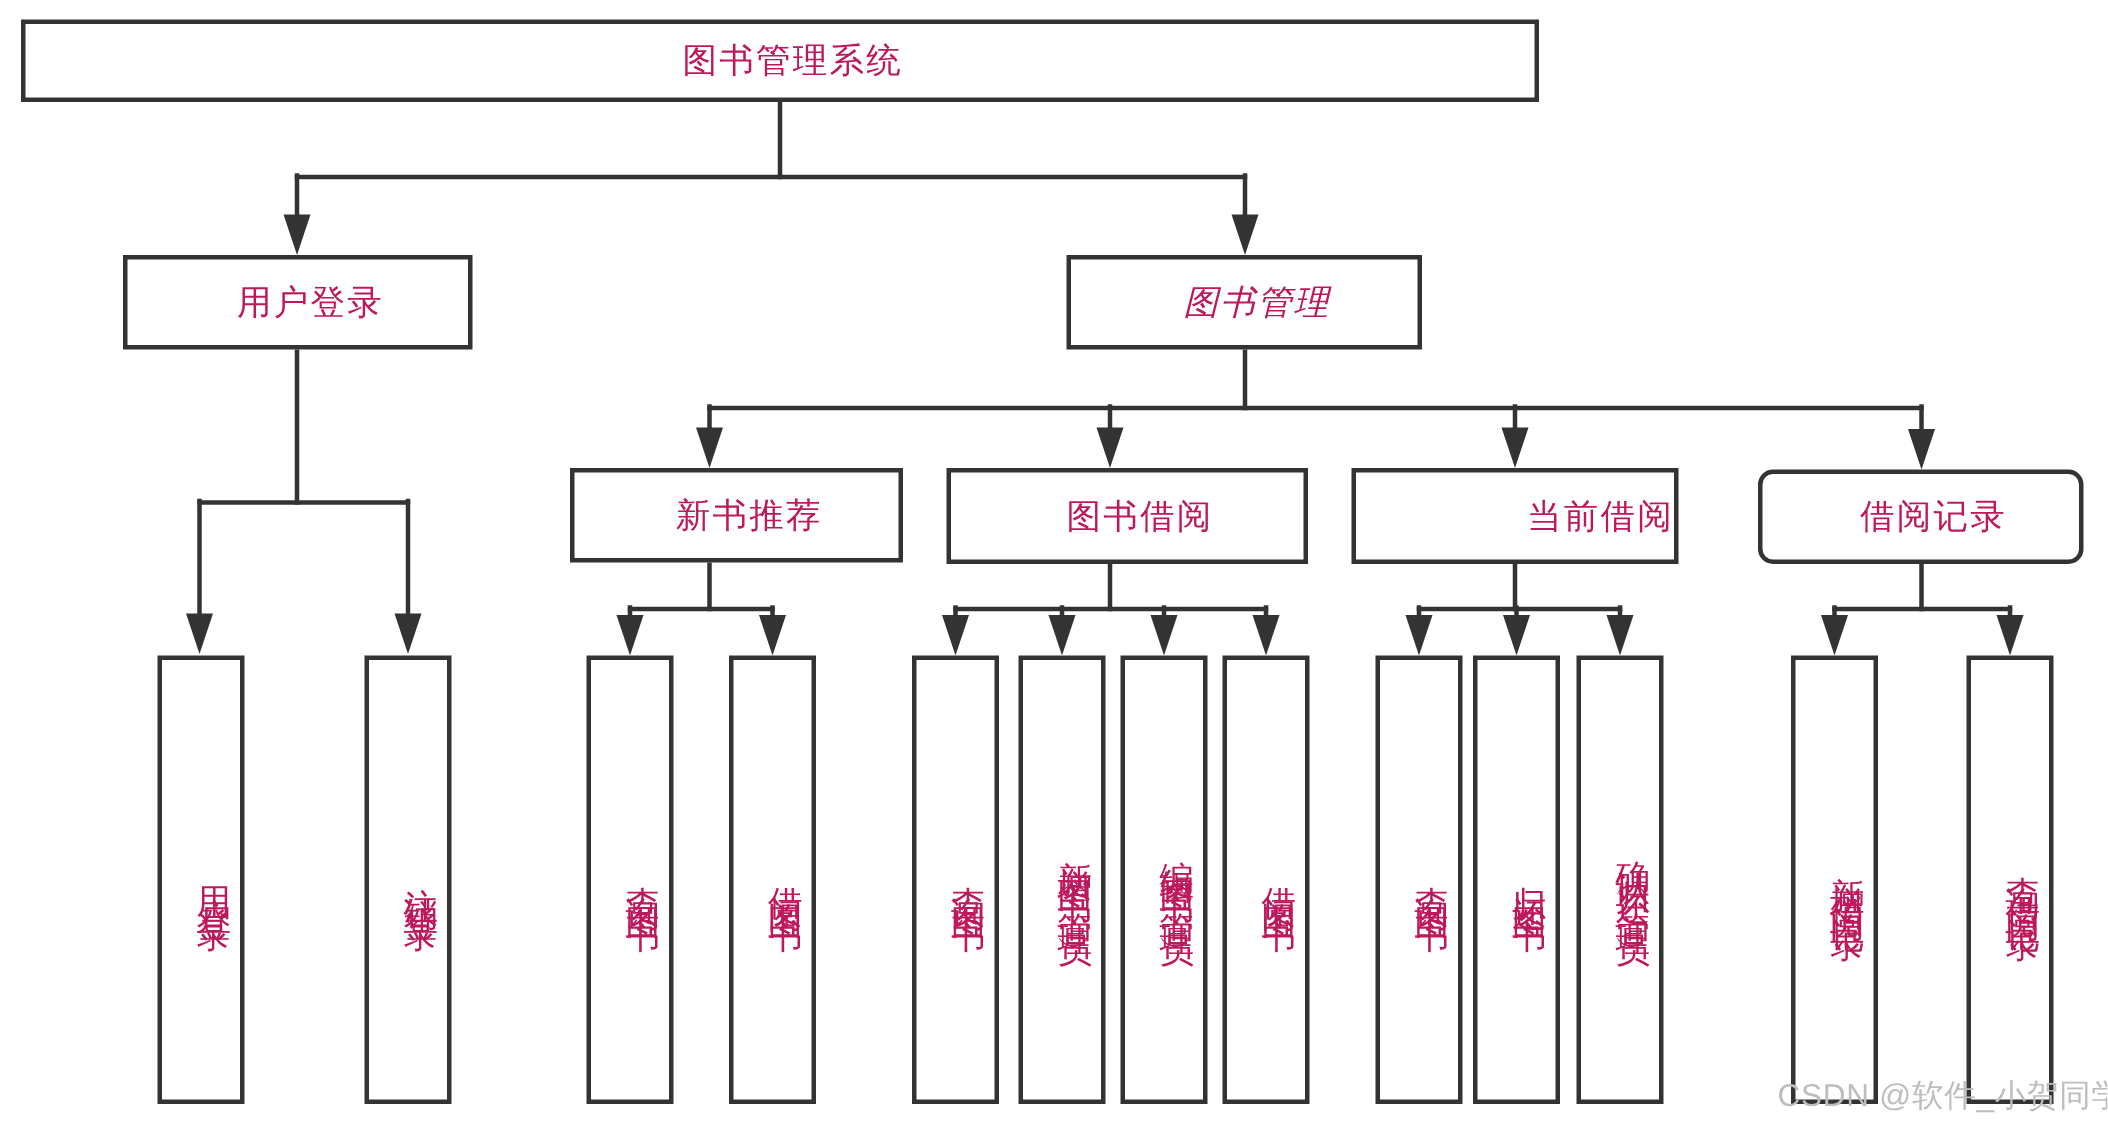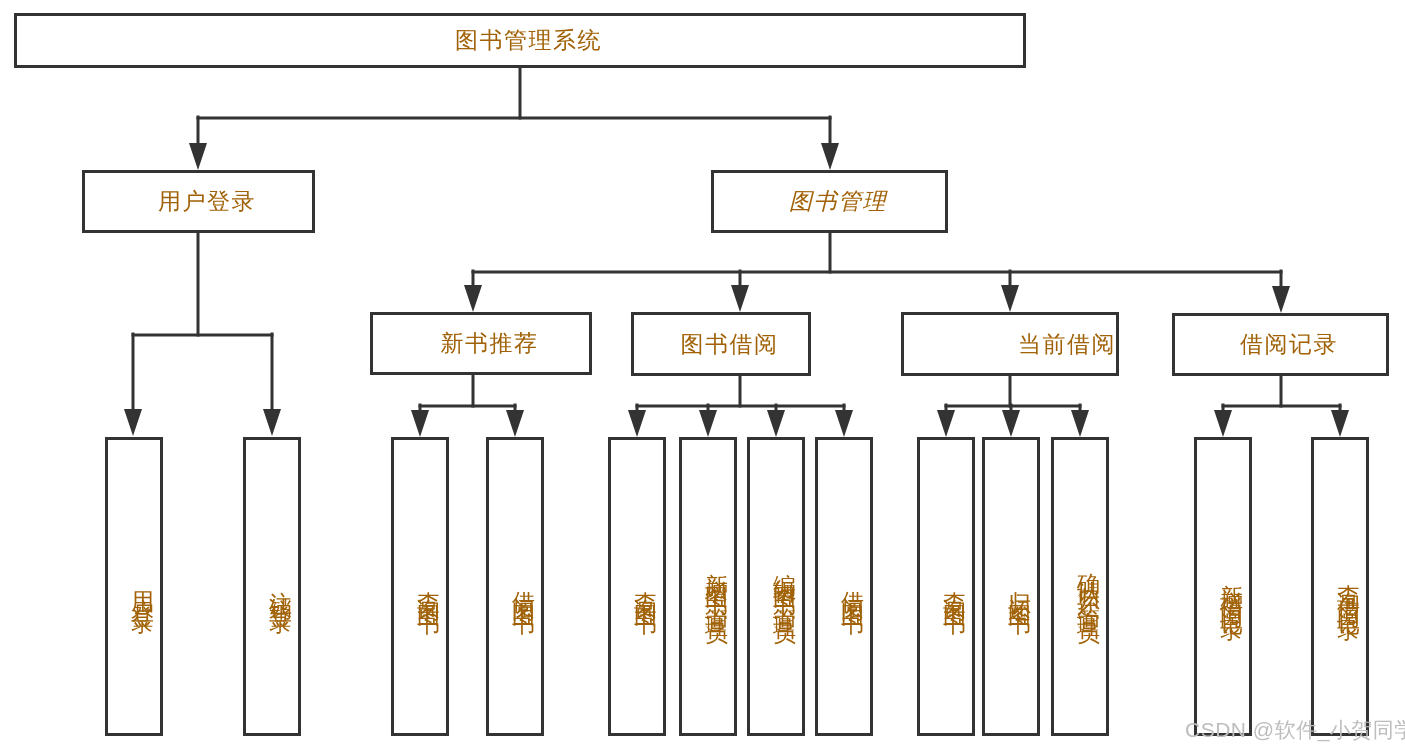--- a/index.html
+++ b/index.html
@@ -10,44 +10,44 @@
     overflow:hidden;
     font-family:"Liberation Sans","DejaVu Sans",sans-serif;
   }
   .wires{position:absolute;left:0;top:0;z-index:1;}
   .box{
     position:absolute;
     box-sizing:border-box;
     background:#ffffff;
     border:3px solid #333333;
     display:flex;align-items:center;justify-content:center;
-    color:#a16207;
+    color:#be185d;
     font-size:23px;
     letter-spacing:1.5px;
     z-index:2;
     text-align:center;
     padding-left:17px;
   }
   .vbox{
     writing-mode:vertical-rl;
     text-orientation:mixed;
     letter-spacing:7px;
     font-size:23px;
     line-height:1;
   }
   
   #b-root{left:14px;top:13px;width:1012px;height:55px;}
   
   #b-l2-0{left:82px;top:170px;width:233px;height:63px;}
   #b-l2-1{left:711px;top:170px;width:237px;height:63px;font-style:italic;}
   
-  #b-l3-0{left:370px;top:312px;width:222px;height:63px;}
-  #b-l3-1{left:631px;top:312px;width:180px;height:64px;}
+  #b-l3-0{left:380px;top:312px;width:222px;height:63px;}
+  #b-l3-1{left:631px;top:312px;width:241px;height:64px;}
   #b-l3-2{left:901px;top:312px;width:218px;height:64px;justify-content:flex-end;}
-  #b-l3-3{left:1172px;top:313px;width:217px;height:63px;}
+  #b-l3-3{left:1172px;top:313px;width:217px;height:63px;border-radius:10px;}
   
   .leaf{top:437px;width:58px;height:299px;}
   #b-g1-0{left:105px;} #b-g1-1{left:243px;}
   #b-g2-0{left:391px;} #b-g2-1{left:486px;}
   #b-g3-0{left:608px;} #b-g3-1{left:679px;} #b-g3-2{left:747px;} #b-g3-3{left:815px;}
   #b-g4-0{left:917px;} #b-g4-1{left:982px;} #b-g4-2{left:1051px;}
   #b-g5-0{left:1194px;} #b-g5-1{left:1311px;}
   .watermark{
     position:absolute;
     left:1185px;top:716px;

